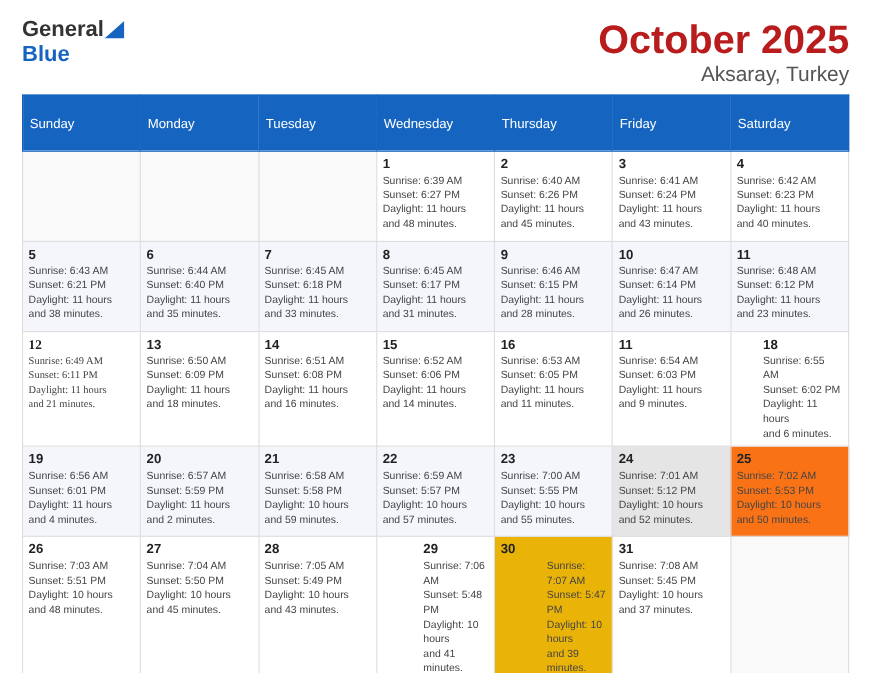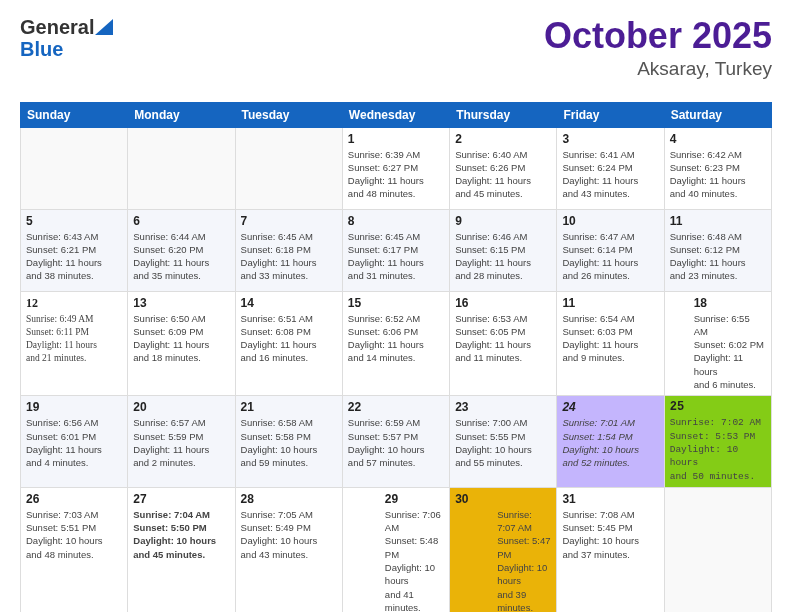--- a/index.html
+++ b/index.html
@@ -14,62 +14,62 @@
       width: 792px;
       height: 612px;
       padding: 16px 20px 12px 20px;
       display: flex;
       flex-direction: column;
     }
     .header {
       display: flex;
       justify-content: space-between;
       align-items: flex-start;
-      margin-bottom: 22px;
+      margin-bottom: 6px;
     }
     .logo {
       display: flex;
       flex-direction: column;
       align-items: flex-start;
     }
     .logo-text {
       font-size: 20px;
       font-weight: bold;
       line-height: 1.1;
     }
     .logo-general { color: #333; }
     .logo-blue { color: #1565c0; }
     .title-block {
       text-align: right;
     }
     .month-title {
       font-size: 36px;
       font-weight: bold;
-      color: #4c1d95;
+      color: #b91c1c;
       line-height: 1.1;
     }
     .location-title {
       font-size: 19px;
       color: #555;
       margin-top: 2px;
     }
     .calendar {
       flex: 1;
       border: 1px solid #ccc;
       border-collapse: collapse;
       width: 100%;
       table-layout: fixed;
     }
     .calendar th {
       background-color: #1565c0;
       color: #fff;
       text-align: left;
-      padding: 5px 6px;
+      padding: 18px 6px;
       font-size: 12px;
-      font-weight: bold;
+      font-weight: normal;
       border: 1px solid #1565c0;
     }
     .calendar td {
       vertical-align: top;
       padding: 4px 5px;
       font-size: 10px;
       color: #333;
       border: 1px solid #ddd;
       height: 82px;
       width: 113px;
@@ -160,21 +160,21 @@
           <td style="background: rgb(244, 246, 251);">
             <span class="day-number">5</span>
             <div class="day-info" style="white-space: pre-line;">Sunrise: 6:43 AM
 Sunset: 6:21 PM
 Daylight: 11 hours
 and 38 minutes.</div>
           </td>
           <td style="background: rgb(244, 246, 251);">
             <span class="day-number">6</span>
             <div class="day-info" style="white-space: pre-line;">Sunrise: 6:44 AM
-Sunset: 6:20 PM
+Sunset: 6:40 PM
 Daylight: 11 hours
 and 35 minutes.</div>
           </td>
           <td style="background: rgb(244, 246, 251);">
             <span class="day-number">7</span>
             <div class="day-info" style="white-space: pre-line;">Sunrise: 6:45 AM
 Sunset: 6:18 PM
 Daylight: 11 hours
 and 33 minutes.</div>
           </td>
@@ -287,46 +287,46 @@
 Daylight: 10 hours
 and 57 minutes.</div>
           </td>
           <td style="background: rgb(244, 246, 251);">
             <span class="day-number">23</span>
             <div class="day-info" style="white-space: pre-line;">Sunrise: 7:00 AM
 Sunset: 5:55 PM
 Daylight: 10 hours
 and 55 minutes.</div>
           </td>
-          <td style="background: #c4b5fd; font-style: italic;">
+          <td style="background: #e5e5e5;">
             <span class="day-number">24</span>
             <div class="day-info" style="white-space: pre-line;">Sunrise: 7:01 AM
-Sunset: 1:54 PM
+Sunset: 5:12 PM
 Daylight: 10 hours
 and 52 minutes.</div>
           </td>
-          <td style="background: #84cc16; font-family: Liberation Mono, monospace;">
+          <td style="background: #f97316;">
             <span class="day-number">25</span>
             <div class="day-info" style="white-space: pre-line;">Sunrise: 7:02 AM
 Sunset: 5:53 PM
 Daylight: 10 hours
 and 50 minutes.</div>
           </td>
         </tr>
         <tr>
           <td style="background: rgb(255, 255, 255);">
             <span class="day-number">26</span>
             <div class="day-info" style="white-space: pre-line;">Sunrise: 7:03 AM
 Sunset: 5:51 PM
 Daylight: 10 hours
 and 48 minutes.</div>
           </td>
           <td style="background: rgb(255, 255, 255);">
             <span class="day-number">27</span>
-            <div class="day-info" style="white-space: pre-line; font-weight: bold;">Sunrise: 7:04 AM
+            <div class="day-info" style="white-space: pre-line;">Sunrise: 7:04 AM
 Sunset: 5:50 PM
 Daylight: 10 hours
 and 45 minutes.</div>
           </td>
           <td style="background: rgb(255, 255, 255);">
             <span class="day-number">28</span>
             <div class="day-info" style="white-space: pre-line;">Sunrise: 7:05 AM
 Sunset: 5:49 PM
 Daylight: 10 hours
 and 43 minutes.</div>

